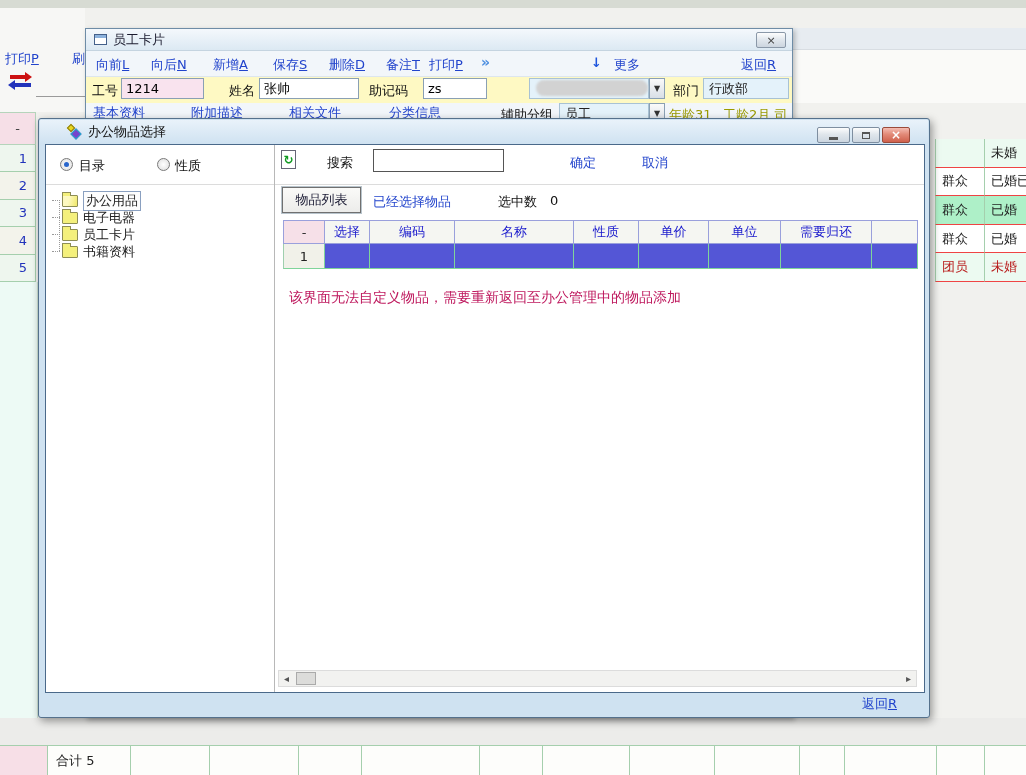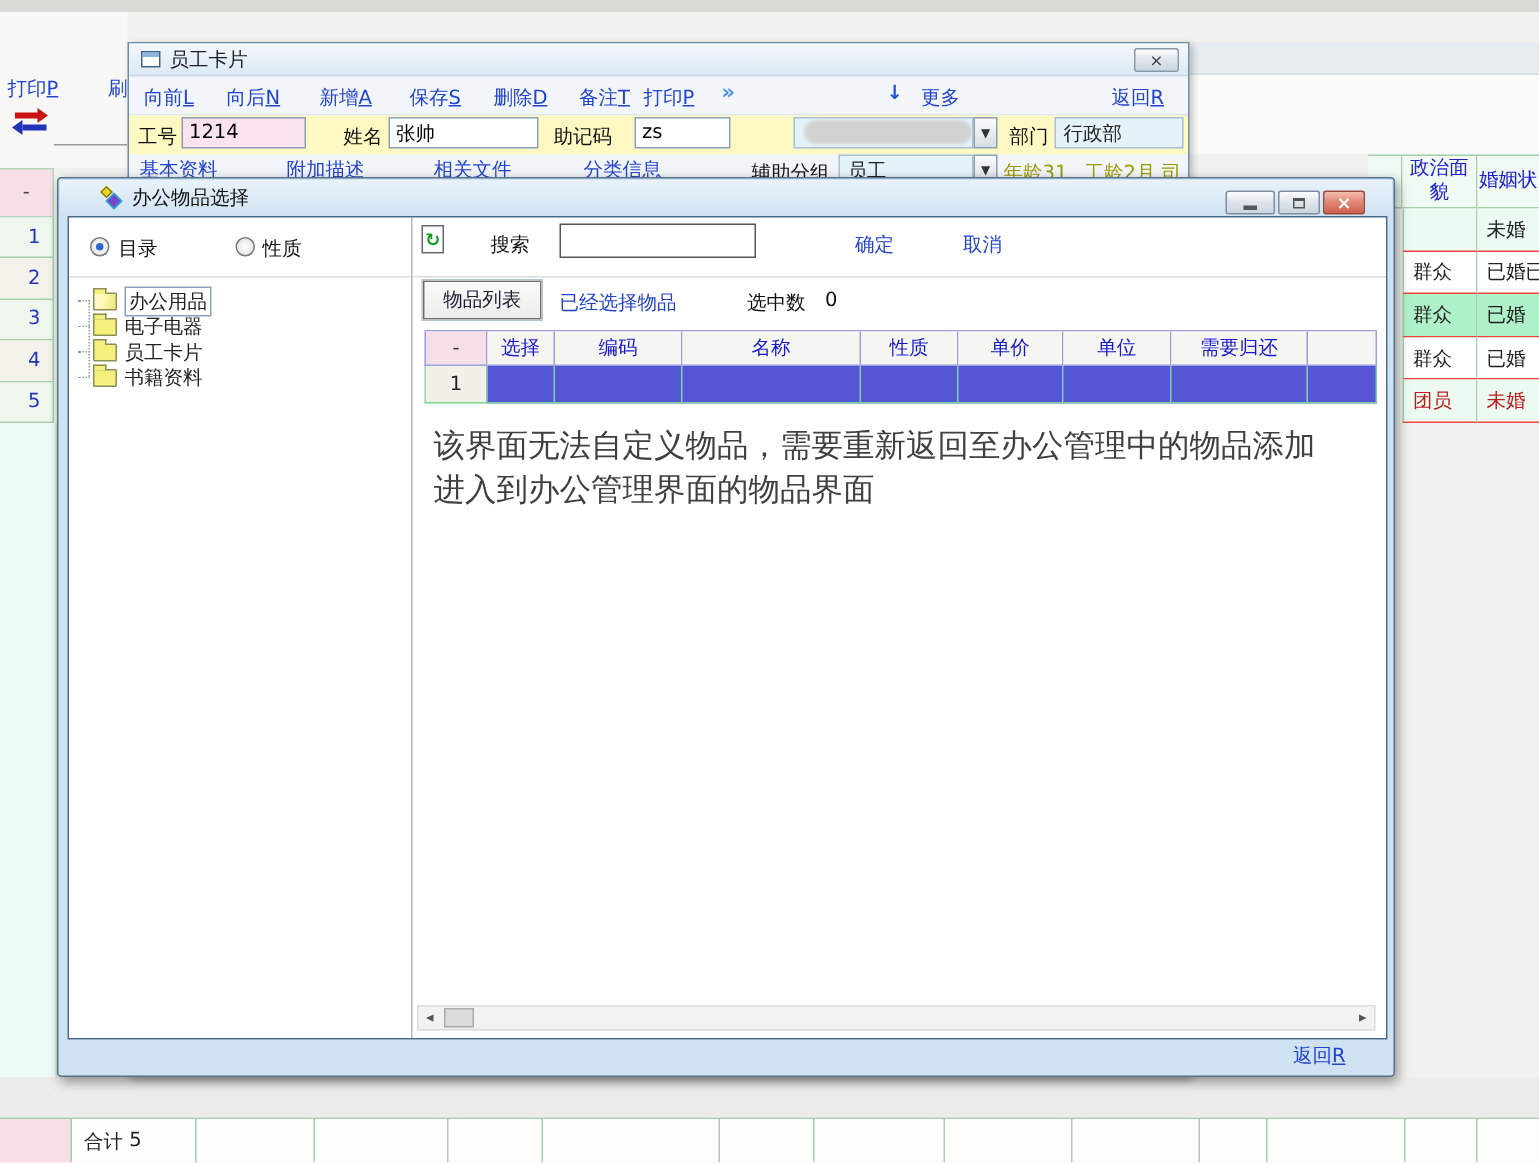--- a/index.html
+++ b/index.html
@@ -130,21 +130,21 @@
   #grid-head .gh{border-right:1px solid #9aa0dc;border-bottom:1px solid #9aa0dc;background:#f5f6f2;color:#1818cc;
       display:flex;align-items:center;justify-content:center;overflow:hidden;white-space:nowrap;}
   #grid-head .gh:first-child{border-left:1px solid #9aa0dc;background:#f6e0e8;color:#333;}
   #grid-row{display:flex;height:25px;}
   #grid-row .gc{border-right:1px solid #7fd49a;border-bottom:1px solid #7fd49a;background:#5456d6;}
   #grid-row .gc:first-child{border-left:1px solid #9fcfae;background:#f1f1e9;color:#222;
       display:flex;align-items:center;justify-content:center;}
   .cw0{width:42px;} .cw1{width:45px;} .cw2{width:85px;} .cw3{width:119px;} .cw4{width:65px;}
   .cw5{width:70px;} .cw6{width:72px;} .cw7{width:91px;} .cw8{width:46px;}
   
-  #note{position:absolute;left:243px;top:138px;color:#404040;font-size:21px;line-height:29px;white-space:nowrap;}
+  #note{position:absolute;left:243px;top:138px;color:#be185d;font-size:14px;line-height:29px;white-space:nowrap;}
   
   #hscroll{position:absolute;left:232px;bottom:5px;width:639px;height:17px;background:#f2f2f0;border:1px solid #dcdcdc;}
   .sbtn{position:absolute;top:0;width:15px;height:15px;color:#555;font-size:10px;display:flex;align-items:center;justify-content:center;cursor:pointer;}
   #sb-left{left:0;}
   #sb-right{right:0;}
   #sb-thumb{position:absolute;left:17px;top:1px;width:20px;height:13px;background:#dcdcda;border:1px solid #aaa;cursor:pointer;}
   #dlg-back{position:absolute;right:32px;bottom:4px;}
 </style>
 </head>
 <body>
@@ -169,25 +169,20 @@
   <div id="rownum" class="abs">
     <div class="hd">-</div>
     <div class="rn">1</div>
     <div class="rn">2</div>
     <div class="rn">3</div>
     <div class="rn">4</div>
     <div class="rn">5</div>
   </div>
   <div id="left-cyan" class="abs"></div>
 
-  <div id="pol-head" class="abs">
-    <div class="hc" style="width:23px;"></div>
-    <div class="hc" style="width:50px;">政治面貌</div>
-    <div class="hc" style="width:41px;border-right:none;">婚姻状</div>
-  </div>
   <div id="pol-rows" class="abs">
     <div class="pr">
       <div class="pc c1 rbg-mint"></div>
       <div class="pc c2 rbg-mint">未婚</div>
     </div>
     <div class="pr">
       <div class="pc c1 rbg-white">群众</div>
       <div class="pc c2 rbg-white">已婚已</div>
     </div>
     <div class="pr">
@@ -352,21 +347,20 @@
           <div class="gc cw4"></div>
           <div class="gc cw5"></div>
           <div class="gc cw6"></div>
           <div class="gc cw7"></div>
           <div class="gc cw8"></div>
         </div>
       </div>
 
       <div id="note">
         <div>该界面无法自定义物品，需要重新返回至办公管理中的物品添加</div>
-        <div>进入到办公管理界面的物品界面</div>
       </div>
 
       <div id="hscroll">
         <span class="sbtn" id="sb-left">◂</span>
         <span id="sb-thumb"></span>
         <span class="sbtn" id="sb-right">▸</span>
       </div>
     </div>
 
     <span id="dlg-back" class="lnk"><span>返回</span><u>R</u></span>

